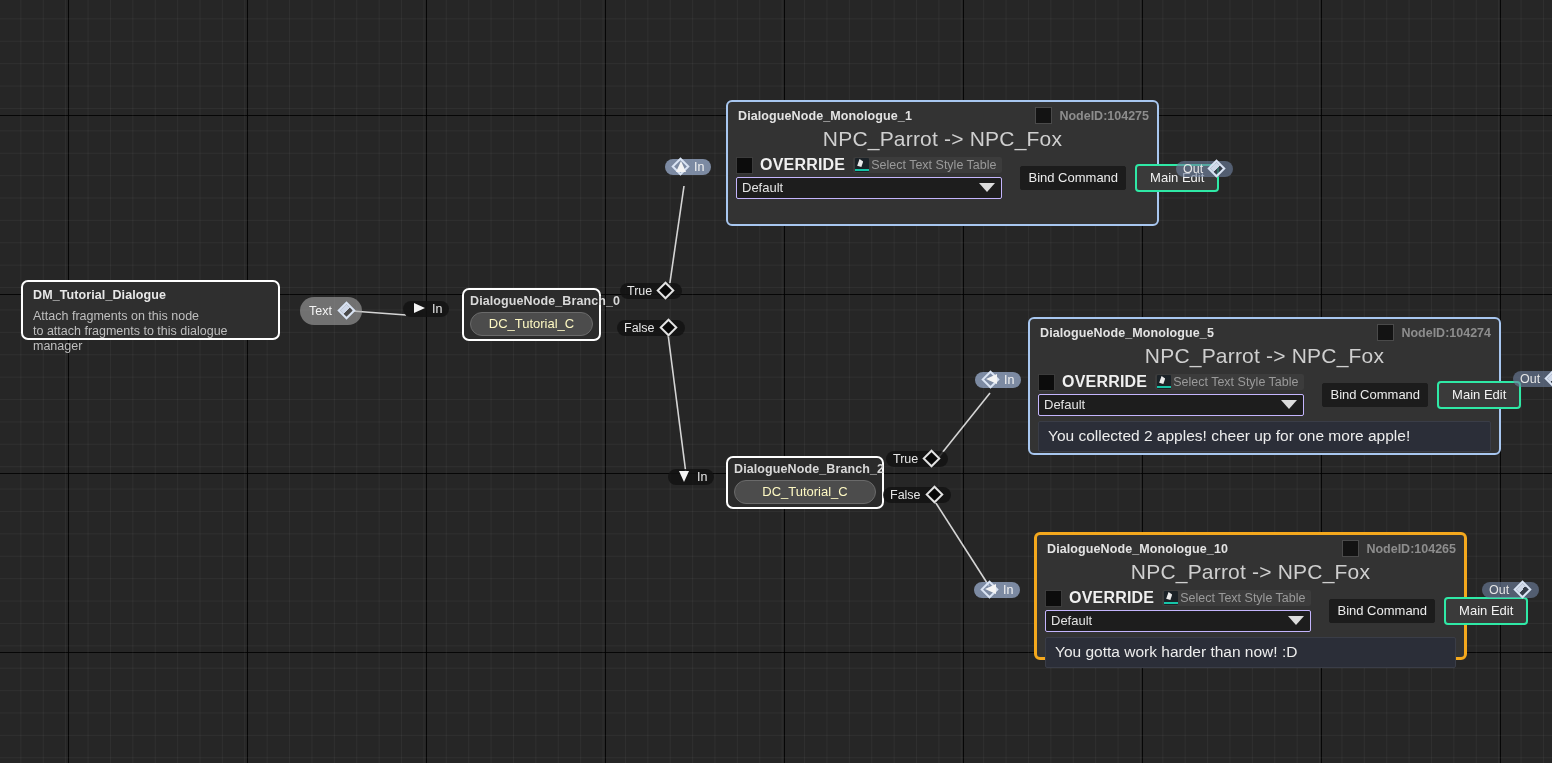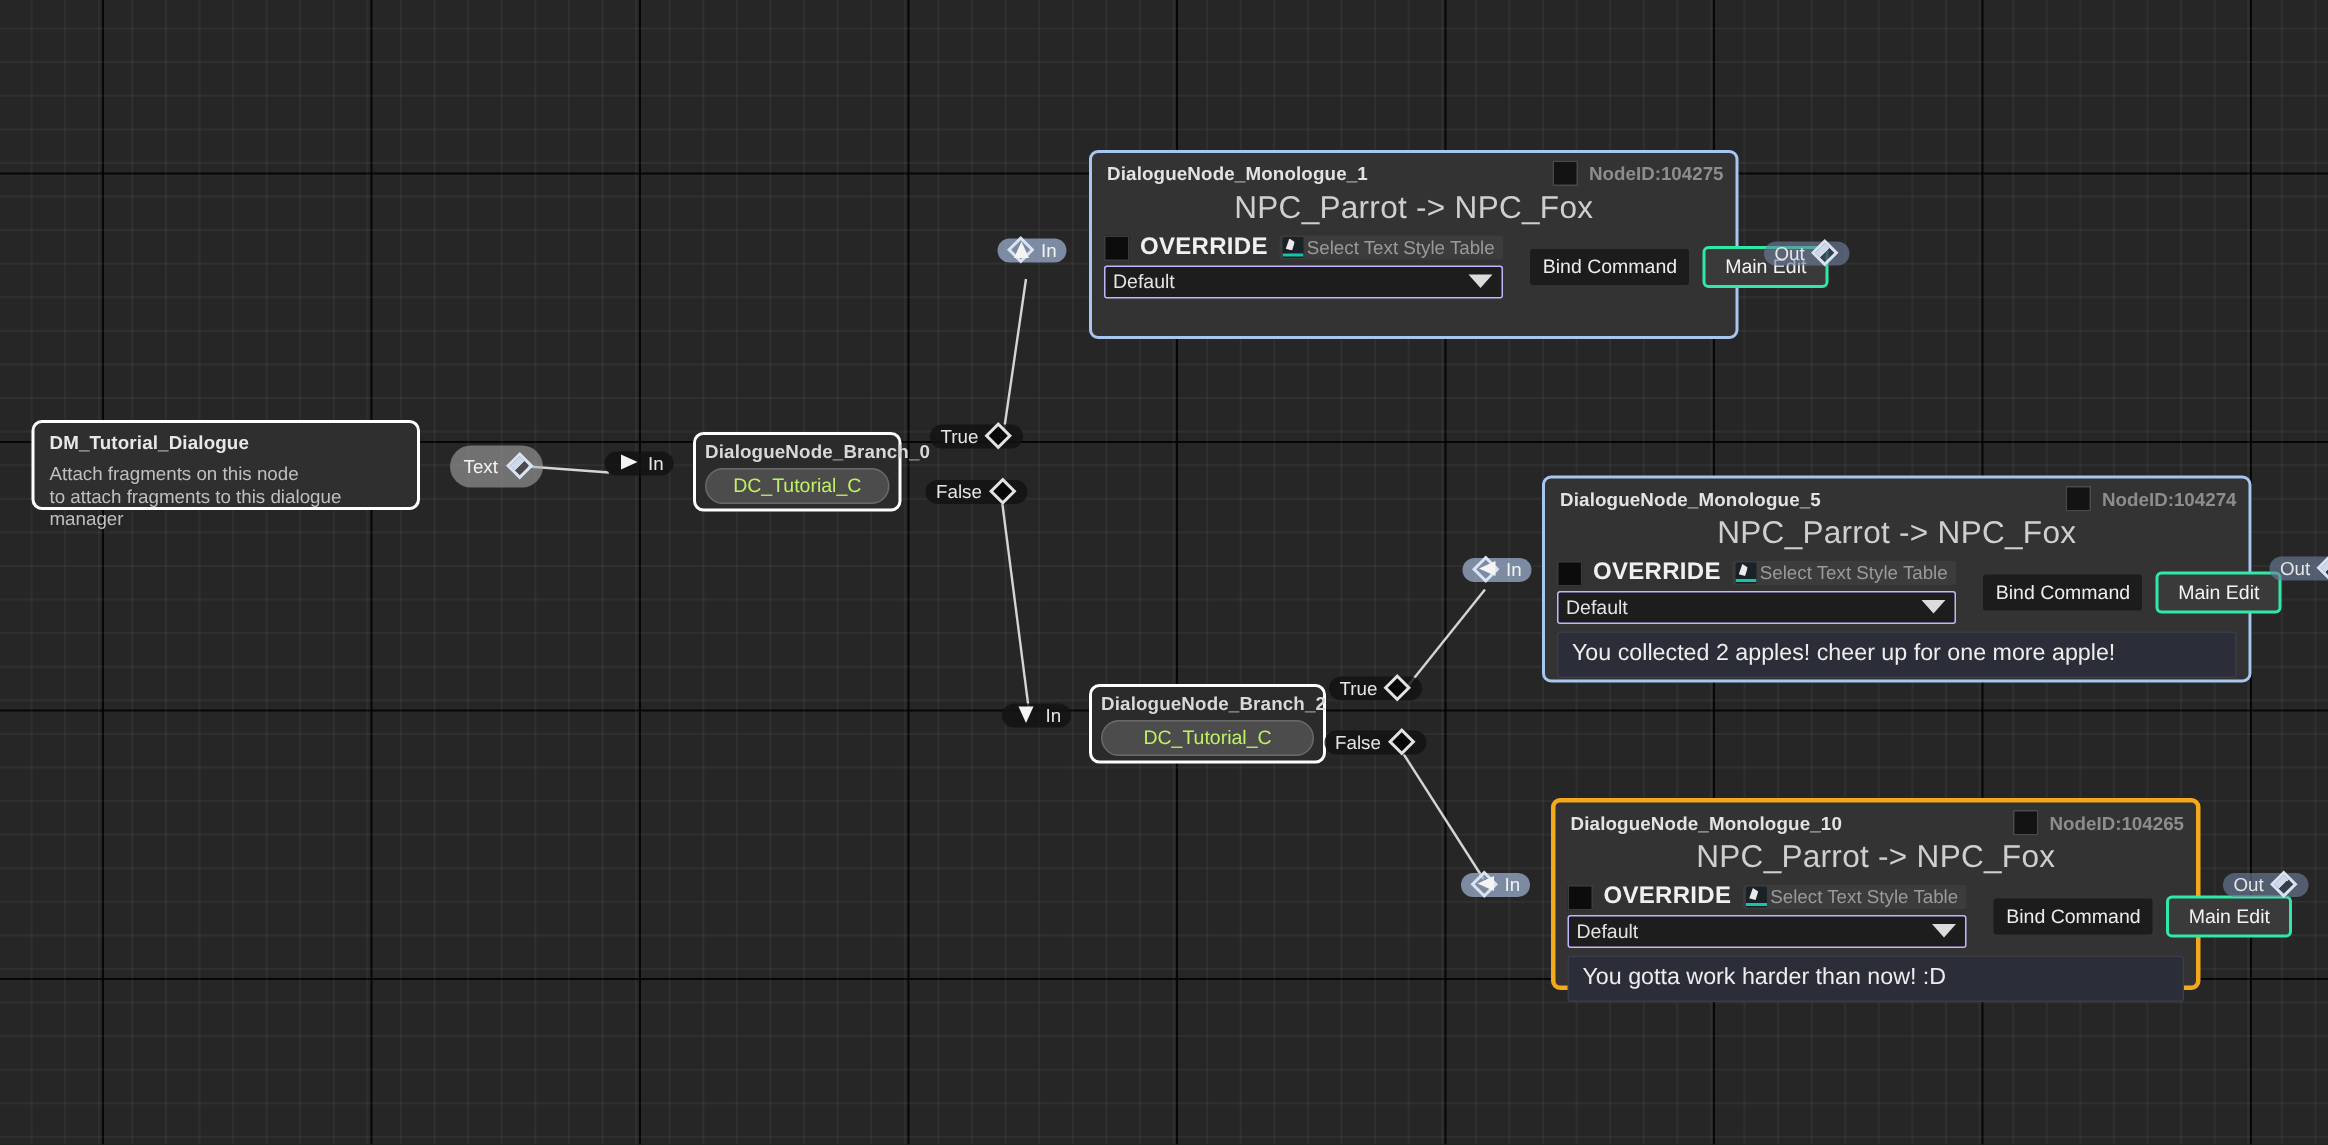--- a/index.html
+++ b/index.html
@@ -48,21 +48,21 @@
     padding: 4px 6px 7px 6px;
   }
   .branch-title {
     color: #d8d8d8; font-size: 12.5px; font-weight: bold; text-align: center;
     margin-bottom: 4px; letter-spacing: 0.1px;
   }
   .branch-pill {
     background: #4c4c4c;
     border: 1px solid #6a6a6a;
     border-radius: 12px;
-    color: #bef264;
+    color: #fef9c3;
     font-size: 13px;
     text-align: center;
     padding: 3px 10px 4px 10px;
   }
 
   
   .pin {
     position: absolute;
     display: flex; align-items: center;
     height: 16px;

